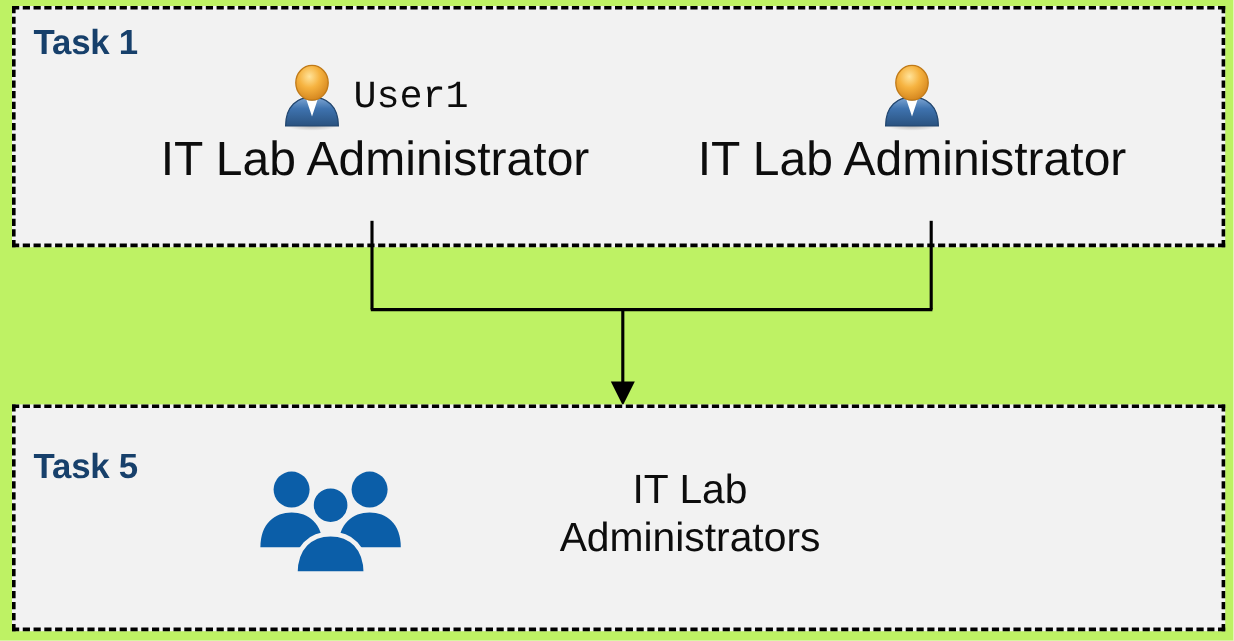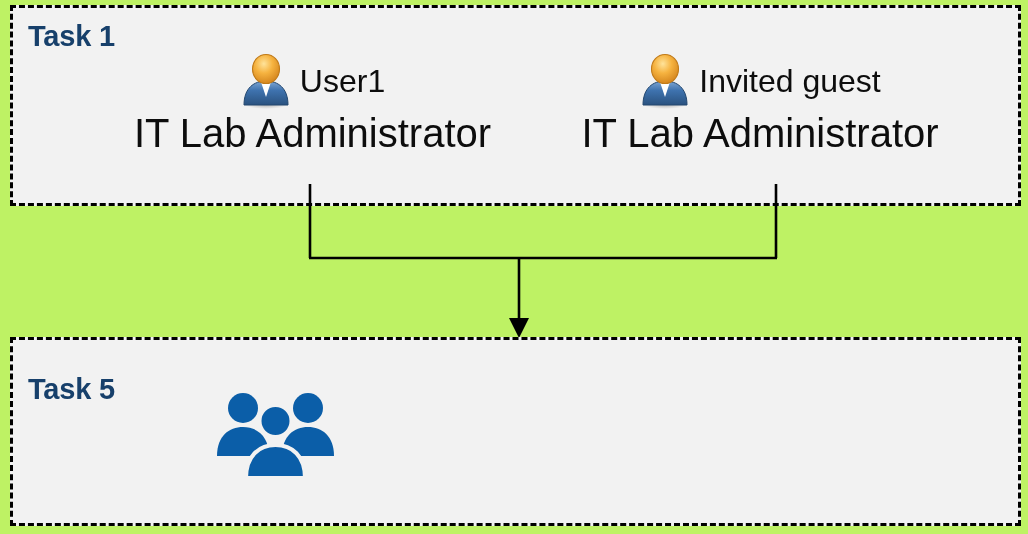--- a/index.html
+++ b/index.html
@@ -50,20 +50,21 @@
   }
   #person-user1  { left: 120px; top: 52px; width: 385px; }
   #person-guest  { left: 560px; top: 52px; width: 400px; }
 
   .person-head-row {
     display: flex;
     align-items: center;
     justify-content: center;
     gap: 8px;
     height: 58px;
+    font-family: Liberation Mono, monospace;
   }
   .person-name {
     font-size: 32px;
     color: #0d0d0d;
     line-height: 1;
   }
   .person-role {
     font-size: 40px;
     color: #0d0d0d;
     line-height: 1.05;
@@ -163,21 +164,20 @@
           <radialGradient id="shadowGradB" cx="50%" cy="50%" r="50%">
             <stop offset="0%" stop-color="#8a8a8a" stop-opacity="0.55"></stop>
             <stop offset="100%" stop-color="#8a8a8a" stop-opacity="0"></stop>
           </radialGradient>
         </defs>
         <ellipse cx="26" cy="52" rx="21" ry="4" fill="url(#shadowGradB)"></ellipse>
         <path d="M4 52 C4 35 14 28 26 28 C38 28 48 35 48 52 Z" fill="url(#bodyGradB)" stroke="#22466E" stroke-width="1"></path>
         <path d="M21 29 L26 44 L31 29 C29.5 31.5 22.5 31.5 21 29 Z" fill="#FFFFFF"></path>
         <ellipse cx="26" cy="16" rx="13.5" ry="14.5" fill="url(#headGradB)" stroke="#C07A18" stroke-width="1.1"></ellipse>
       </svg>
-      <span class="person-name">Invited guest</span>
     </div>
     <div class="person-role">IT Lab Administrator</div>
   </div>
 
   <svg id="connector" viewBox="0 0 1028 534">
 
     <path d="M310 184 L310 258" stroke="#000000" stroke-width="2.6" fill="none"></path>
 
     <path d="M776 184 L776 258" stroke="#000000" stroke-width="2.6" fill="none"></path>
 
@@ -200,14 +200,18 @@
 
         <circle cx="95" cy="20" r="15"></circle>
         <path d="M69 68 C69 48 81 39 95 39 C109 39 121 48 121 68 Z"></path>
 
         <circle cx="62.5" cy="33" r="16" stroke="#F2F2F2" stroke-width="4"></circle>
         <path d="M33 90 C33 68 46 57 62.5 57 C79 57 92 68 92 90 Z" stroke="#F2F2F2" stroke-width="4"></path>
       </g>
     </svg>
   </div>
 
+  <div id="group-name">
+    <div>IT Lab</div>
+    <div>Administrators</div>
+  </div>
 
 </div>
 
 </body></html>

